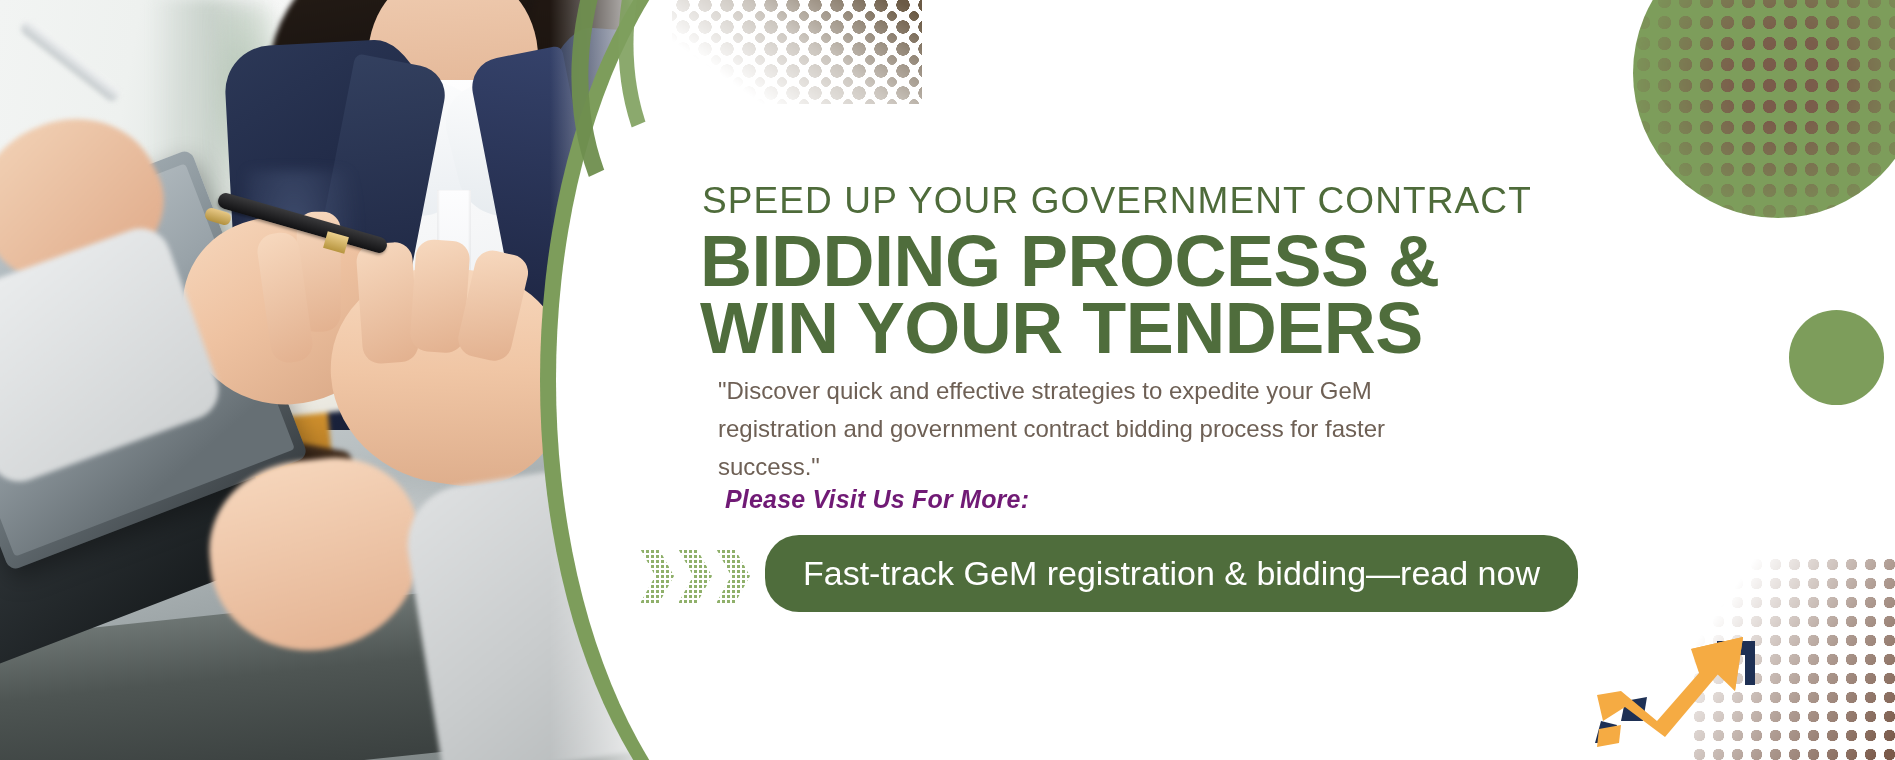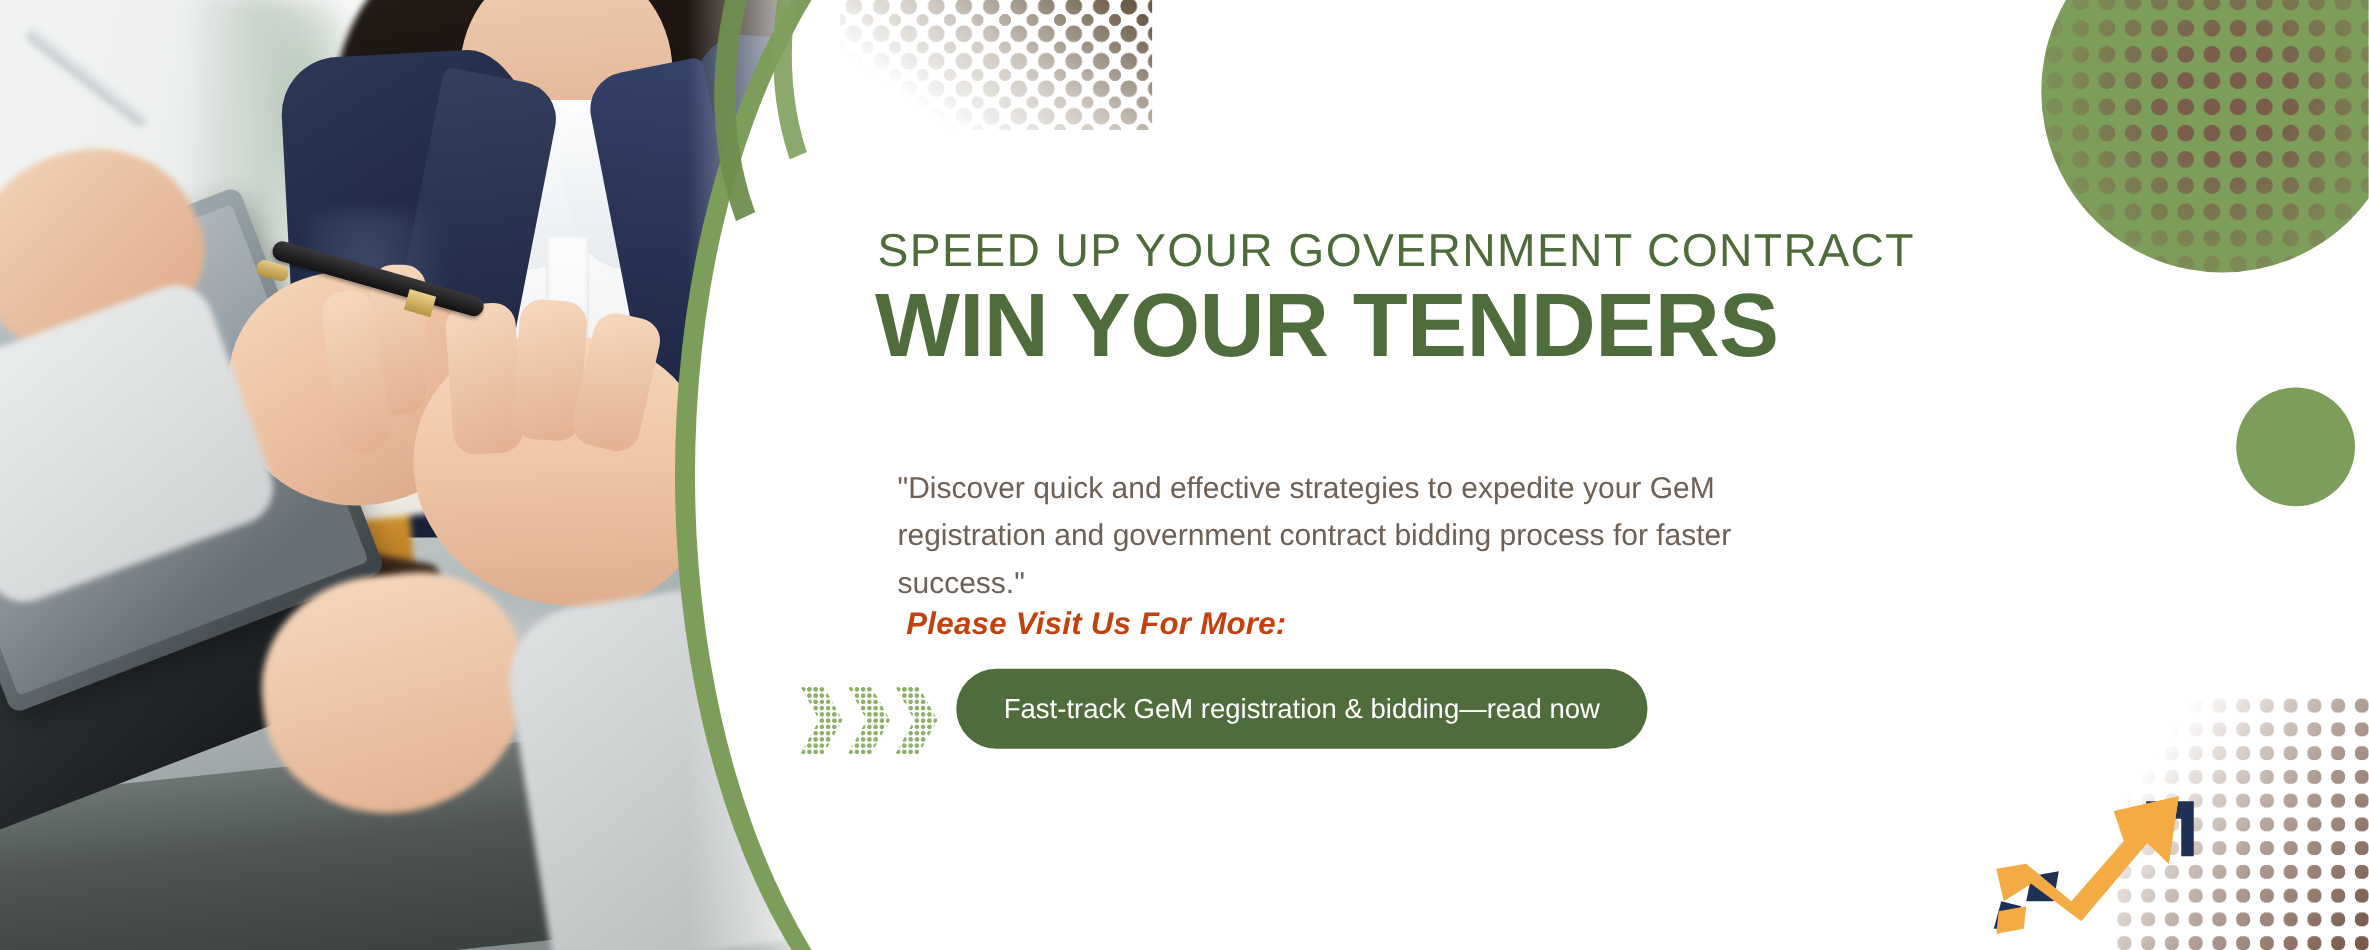--- a/index.html
+++ b/index.html
@@ -342,40 +342,40 @@
     color:#4f6d3c; letter-spacing:-0.5px;
   }
   .headline .l2 { display:block; }
   .subcopy {
     position:absolute; left:18px; top:372px; width:720px;
     font-size:24px; line-height:1.58; color:#6e6055; font-weight:400;
   }
   .visit {
     position:absolute; left:25px; top:485px;
     font-size:25px; font-weight:700; font-style:italic;
-    color:#c2410c; letter-spacing:.2px;
+    color:#701a75; letter-spacing:.2px;
   }
   .cta-row { position:absolute; left:-60px; top:535px; width:700px; height:85px; }
   .chevrons {
     position:absolute; left:0px; top:12px; width:110px; height:58px;
     display:flex; gap:4px; align-items:center;
   }
   .chev {
     width:34px; height:55px;
     background-image:radial-gradient(circle, #8fb06a 46%, transparent 48%);
     background-size:5px 5px;
     -webkit-clip-path:polygon(0 0, 55% 0, 100% 50%, 55% 100%, 0 100%, 45% 50%);
     clip-path:polygon(0 0, 55% 0, 100% 50%, 55% 100%, 0 100%, 45% 50%);
   }
   .cta-button {
     position:absolute; left:125px; top:0;
     padding:19px 38px;
     background:#4f6d3c; color:#ffffff;
     border-radius:34px;
-    font-size:22px; font-weight:400;
+    font-size:34px; font-weight:400;
     white-space:nowrap;
     border:none; cursor:pointer;
     font-family:"Liberation Sans", sans-serif;
   }
 </style>
 </head>
 <body>
 
 <div id="banner">
 
@@ -468,20 +468,21 @@
     <path d="M2 70 L26 66 L62 96 L104 48 L96 24 L148 12 L140 66 L124 48 L70 112 L30 82 L8 96 Z" fill="#f5ab43"></path>
     <path d="M96 24 L148 12 L140 66 Z" fill="#f5ab43"></path>
     <path d="M4 104 L26 100 L24 118 L2 122 Z" fill="#f5ab43"></path>
   </svg>
 
   <div class="content">
 
     <div class="eyebrow">SPEED UP YOUR GOVERNMENT CONTRACT</div>
 
     <h1 class="headline">
+      <span class="l1">BIDDING PROCESS &amp;</span>
       <span class="l2">WIN YOUR TENDERS</span>
     </h1>
 
     <p class="subcopy">"Discover quick and effective strategies to expedite your GeM registration and government contract bidding process for faster success."</p>
 
     <div class="visit">Please Visit Us For More:</div>
 
     <div class="cta-row">
       <div class="chevrons">
         <div class="chev"></div>

